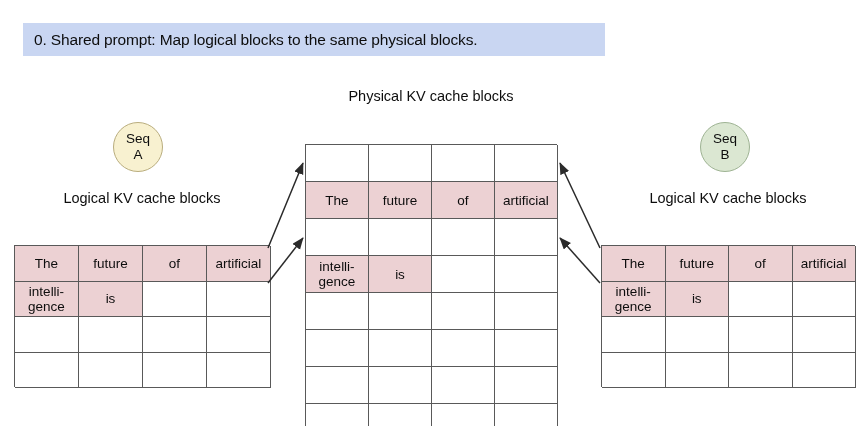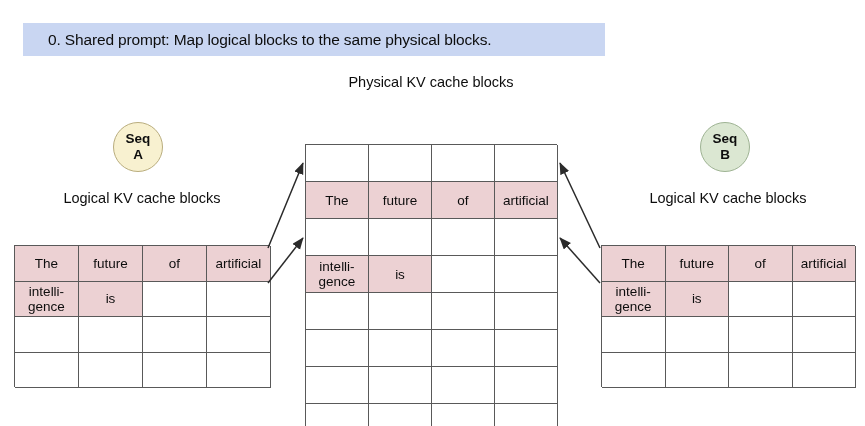--- a/index.html
+++ b/index.html
@@ -23,39 +23,39 @@
   
   .banner {
     position: absolute;
     left: 23px;
     top: 23px;
     width: 582px;
     height: 33px;
     background: #c9d6f2;
     display: flex;
     align-items: center;
-    padding-left: 25px;
+    padding-left: 11px;
     box-sizing: border-box;
     font-size: 15.5px;
     letter-spacing: -0.15px;
     color: #0d0d0d;
     white-space: nowrap;
   }
 
   
   .caption {
     position: absolute;
     font-size: 14.5px;
     color: #0d0d0d;
     white-space: nowrap;
     text-align: center;
   }
   #caption-physical {
     left: 305px;
-    top: 74px;
+    top: 88px;
     width: 252px;
   }
   #caption-logical-a {
     left: 14px;
     top: 190px;
     width: 256px;
   }
   #caption-logical-b {
     left: 601px;
     top: 190px;
@@ -129,21 +129,20 @@
     border-radius: 50%;
     border: 1.4px solid #8a8a6a;
     display: flex;
     flex-direction: column;
     align-items: center;
     justify-content: center;
     font-size: 13.5px;
     line-height: 16px;
     color: #0d0d0d;
     box-sizing: border-box;
-    font-weight: bold;
   }
   #seq-a {
     left: 113px;
     top: 122px;
     background: #f8f1d0;
     border-color: #b9ad7e;
   }
   #seq-b {
     left: 700px;
     top: 122px;

